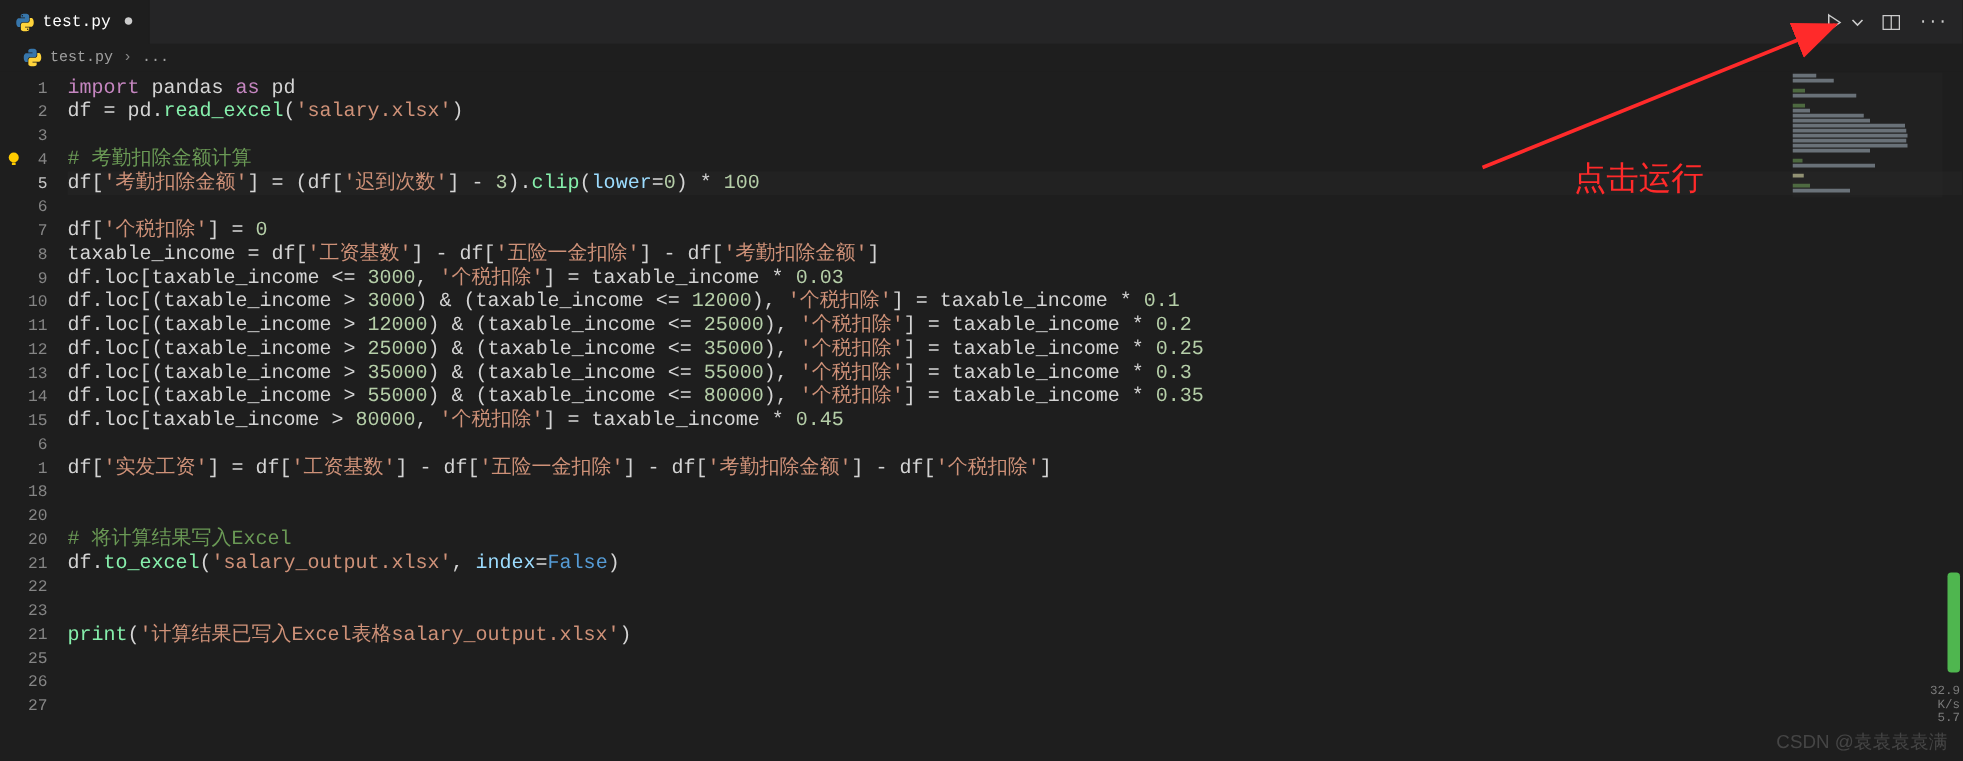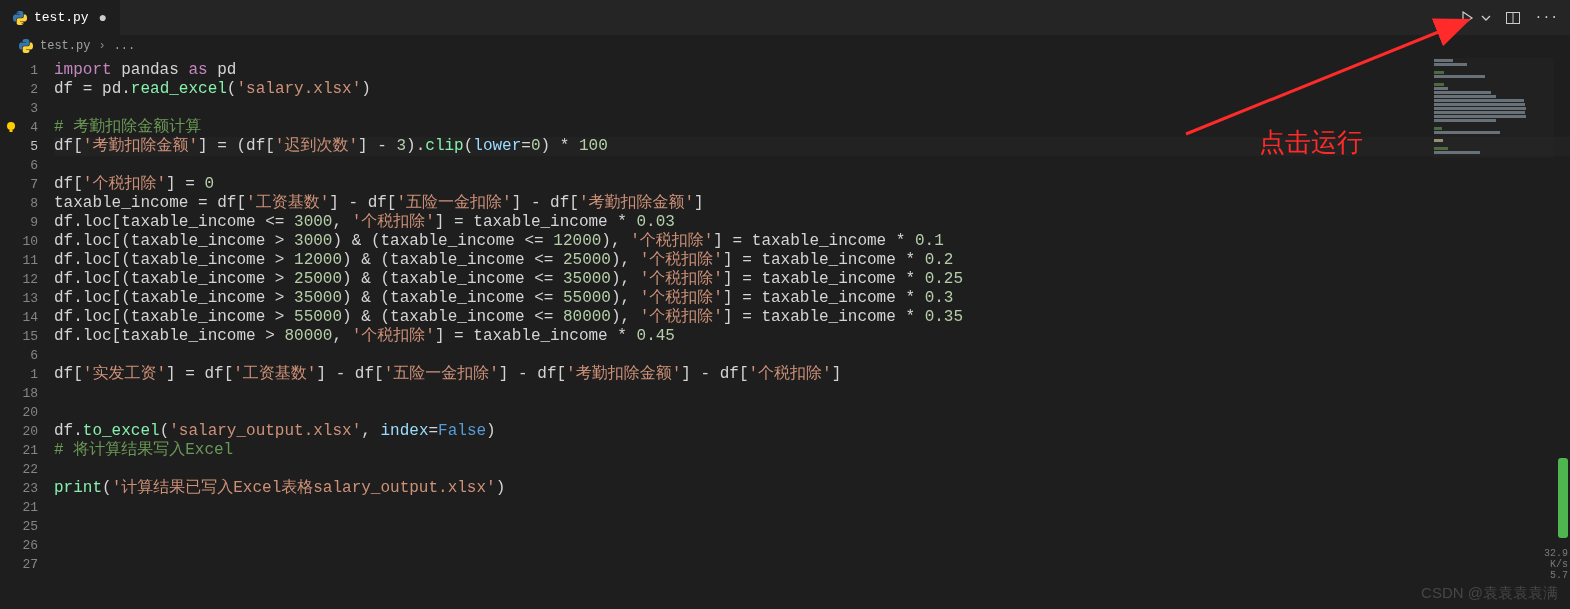--- a/index.html
+++ b/index.html
@@ -222,24 +222,24 @@
       <div class="row" style="position: relative;"><span class="op">df.loc[(taxable_income </span><span class="op">&gt;</span><span class="op"> </span><span class="n">3000</span><span class="op">) </span><span class="op">&amp;</span><span class="op"> (taxable_income </span><span class="op">&lt;=</span><span class="op"> </span><span class="n">12000</span><span class="op">), </span><span class="s">'个税扣除'</span><span class="op">] </span><span class="op">=</span><span class="op"> taxable_income </span><span class="op">*</span><span class="op"> </span><span class="n">0.1</span></div>
       <div class="row" style="position: relative;"><span class="op">df.loc[(taxable_income </span><span class="op">&gt;</span><span class="op"> </span><span class="n">12000</span><span class="op">) </span><span class="op">&amp;</span><span class="op"> (taxable_income </span><span class="op">&lt;=</span><span class="op"> </span><span class="n">25000</span><span class="op">), </span><span class="s">'个税扣除'</span><span class="op">] </span><span class="op">=</span><span class="op"> taxable_income </span><span class="op">*</span><span class="op"> </span><span class="n">0.2</span></div>
       <div class="row" style="position: relative;"><span class="op">df.loc[(taxable_income </span><span class="op">&gt;</span><span class="op"> </span><span class="n">25000</span><span class="op">) </span><span class="op">&amp;</span><span class="op"> (taxable_income </span><span class="op">&lt;=</span><span class="op"> </span><span class="n">35000</span><span class="op">), </span><span class="s">'个税扣除'</span><span class="op">] </span><span class="op">=</span><span class="op"> taxable_income </span><span class="op">*</span><span class="op"> </span><span class="n">0.25</span></div>
       <div class="row" style="position: relative;"><span class="op">df.loc[(taxable_income </span><span class="op">&gt;</span><span class="op"> </span><span class="n">35000</span><span class="op">) </span><span class="op">&amp;</span><span class="op"> (taxable_income </span><span class="op">&lt;=</span><span class="op"> </span><span class="n">55000</span><span class="op">), </span><span class="s">'个税扣除'</span><span class="op">] </span><span class="op">=</span><span class="op"> taxable_income </span><span class="op">*</span><span class="op"> </span><span class="n">0.3</span></div>
       <div class="row" style="position: relative;"><span class="op">df.loc[(taxable_income </span><span class="op">&gt;</span><span class="op"> </span><span class="n">55000</span><span class="op">) </span><span class="op">&amp;</span><span class="op"> (taxable_income </span><span class="op">&lt;=</span><span class="op"> </span><span class="n">80000</span><span class="op">), </span><span class="s">'个税扣除'</span><span class="op">] </span><span class="op">=</span><span class="op"> taxable_income </span><span class="op">*</span><span class="op"> </span><span class="n">0.35</span></div>
       <div class="row" style="position: relative;"><span class="op">df.loc[taxable_income </span><span class="op">&gt;</span><span class="op"> </span><span class="n">80000</span><span class="op">, </span><span class="s">'个税扣除'</span><span class="op">] </span><span class="op">=</span><span class="op"> taxable_income </span><span class="op">*</span><span class="op"> </span><span class="n">0.45</span></div>
       <div class="row" style="position: relative;"></div>
       <div class="row" style="position: relative;"><span class="op">df[</span><span class="s">'实发工资'</span><span class="op">] </span><span class="op">=</span><span class="op"> df[</span><span class="s">'工资基数'</span><span class="op">] </span><span class="op">-</span><span class="op"> df[</span><span class="s">'五险一金扣除'</span><span class="op">] </span><span class="op">-</span><span class="op"> df[</span><span class="s">'考勤扣除金额'</span><span class="op">] </span><span class="op">-</span><span class="op"> df[</span><span class="s">'个税扣除'</span><span class="op">]</span></div>
       <div class="row" style="position: relative;"></div>
       <div class="row" style="position: relative;"></div>
+      <div class="row" style="position: relative;"><span class="cm"># 将计算结果写入Excel</span></div>
       <div class="row" style="position: relative;"><span class="op">df.</span><span class="fn">to_excel</span><span class="op">(</span><span class="s">'salary_output.xlsx'</span><span class="op">, </span><span class="id">index</span><span class="op">=</span><span class="cf">False</span><span class="op">)</span></div>
-      <div class="row" style="position: relative;"><span class="cm"># 将计算结果写入Excel</span></div>
-      <div class="row" style="position: relative;"></div>
-      <div class="row" style="position: relative;"><span class="fn">print</span><span class="op">(</span><span class="s">'计算结果已写入Excel表格salary_output.xlsx'</span><span class="op">)</span></div>
+      <div class="row" style="position: relative;"></div>
+      <div class="row" style="position: relative; margin-top: 20px;"><span class="fn">print</span><span class="op">(</span><span class="s">'计算结果已写入Excel表格salary_output.xlsx'</span><span class="op">)</span></div>
       <div class="row" style="position: relative;"></div>
     </div>
 </div>
 
 <div class="minimap" id="minimap">
     <div class="ml" style="width: 19px; background: rgb(154, 166, 178); opacity: 0.6;"></div>
     <div class="ml" style="width: 33px; background: rgb(154, 166, 178); opacity: 0.6;"></div>
     <div class="ml" style="width: 0px; background: rgb(154, 166, 178); opacity: 0.6;"></div>
     <div class="ml" style="width: 10px; background: rgb(106, 153, 85); opacity: 0.6;"></div>
     <div class="ml" style="width: 51px; background: rgb(154, 166, 178); opacity: 0.6;"></div>

